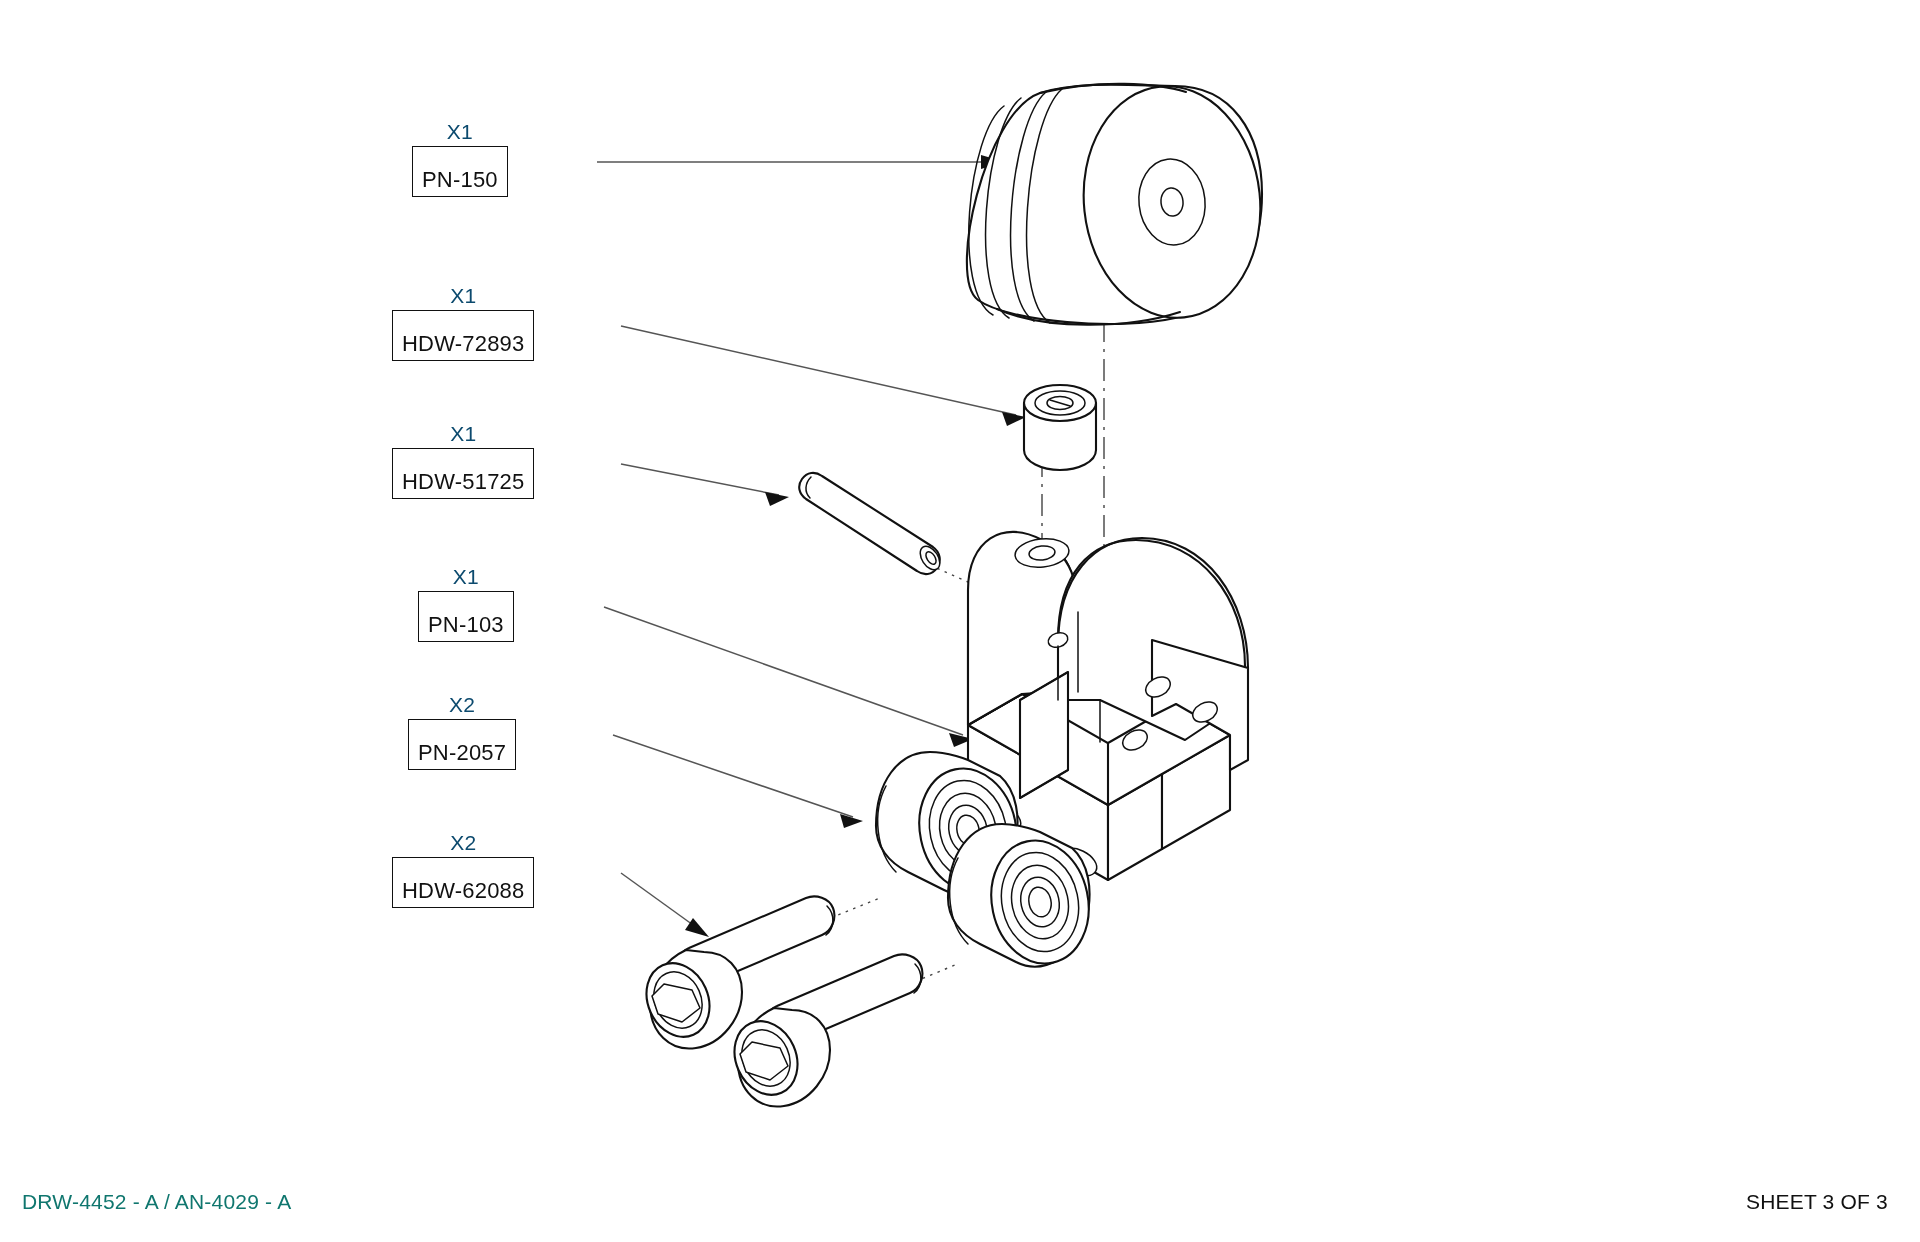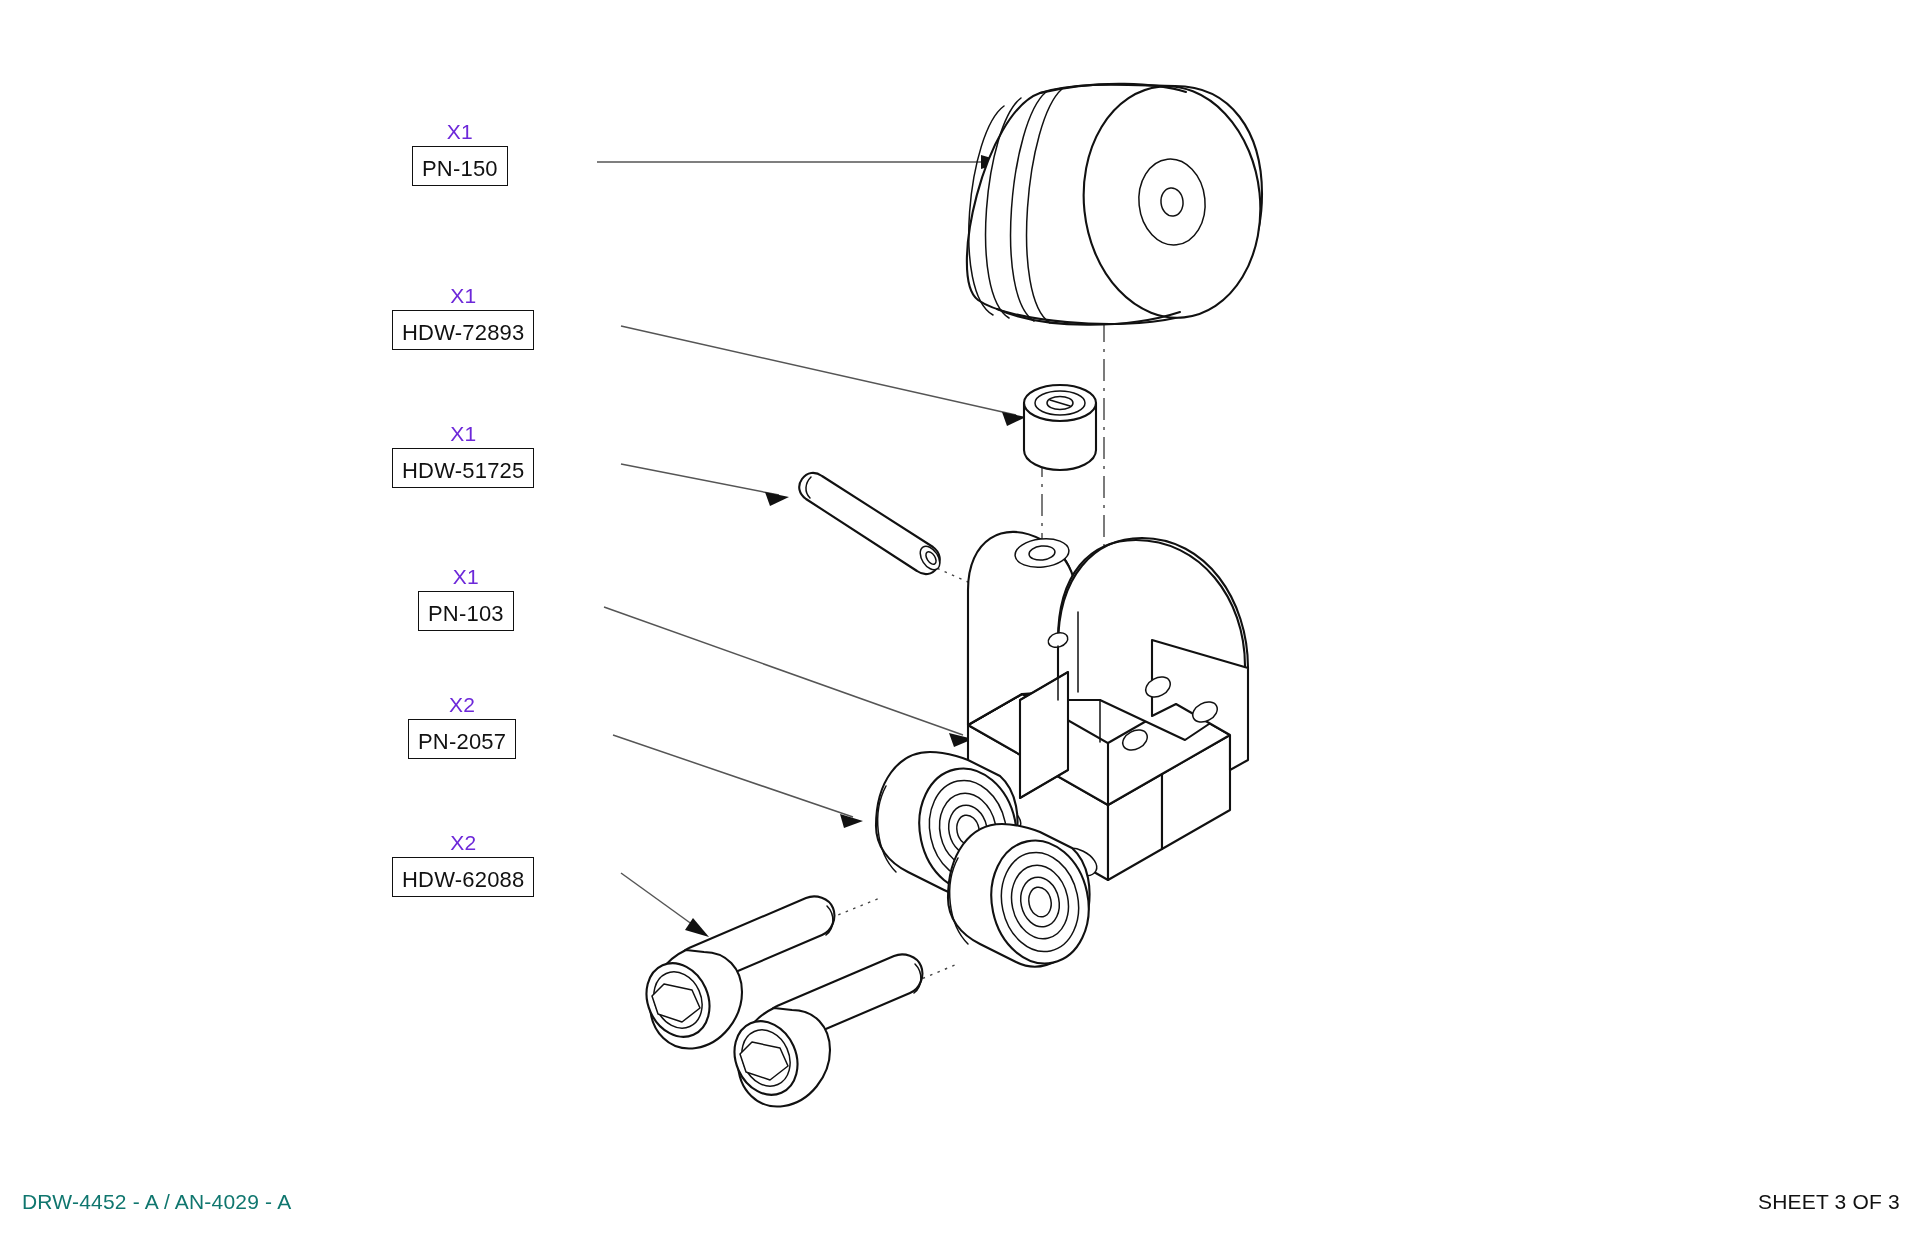--- a/index.html
+++ b/index.html
@@ -27,46 +27,46 @@
   .callout {
     position: absolute;
     display: flex;
     flex-direction: column;
     align-items: center;
   }
   .callout .qty {
     font-size: 21px;
     line-height: 24px;
     letter-spacing: 0.2px;
-    color: #6d28d9;
+    color: #0c4a6e;
     margin-bottom: 2px;
   }
   .callout .pnbox {
     border: 1.6px solid #111;
-    padding: 9px 9px 4px 9px;
+    padding: 20px 9px 4px 9px;
     font-size: 22px;
     line-height: 25px;
     letter-spacing: 0.2px;
     color: #111;
     background: #fff;
     white-space: nowrap;
   }
 
   
   .footer-left {
     position: absolute;
     left: 22px;
     top: 1190px;
     font-size: 21px;
     letter-spacing: 0.2px;
     color: #0f766e;
   }
   .footer-right {
     position: absolute;
-    right: 20px;
+    right: 32px;
     top: 1190px;
     font-size: 21px;
     letter-spacing: 0.2px;
     color: #111;
     text-align: right;
   }
 
   svg { display: block; }
   .ln   { fill:none; stroke:#111; stroke-width:2.1; stroke-linecap:round; stroke-linejoin:round; }
   .lnT  { fill:none; stroke:#111; stroke-width:1.5; stroke-linecap:round; stroke-linejoin:round; }

